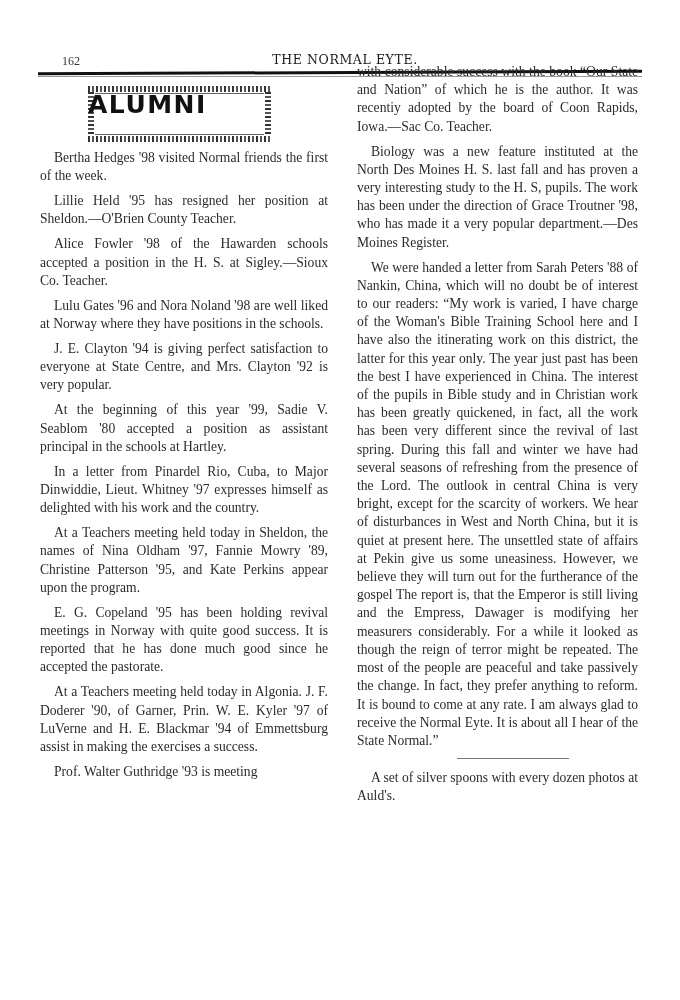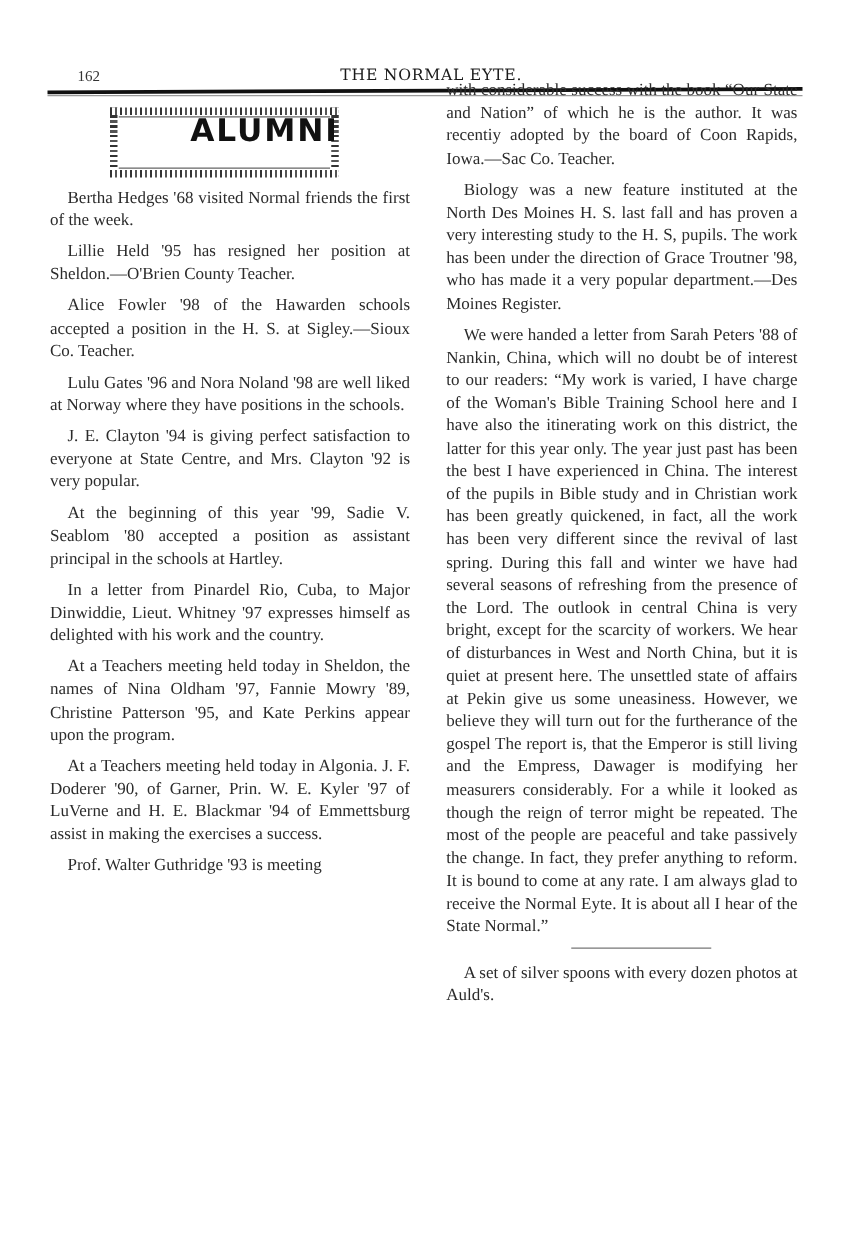--- a/index.html
+++ b/index.html
@@ -107,21 +107,21 @@
     position: absolute;
     left: 7px; right: 7px; top: 7px; bottom: 7px;
     background: #fff;
     border-top: 1px solid #666;
     border-bottom: 1px solid #666;
   }
   .alumni-title {
     position: absolute;
     left: 0; right: 0;
     top: 10px;
-    text-align: right;
+    text-align: left;
     font-family: "DejaVu Sans", sans-serif;
     font-weight: bold;
     font-size: 25px;
     letter-spacing: 1.5px;
     color: #111;
   }
   .separator {
     width: 112px;
     height: 1px;
     background: #777;
@@ -137,28 +137,29 @@
 </div>
 <div class="rule-thick"></div>
 <div class="rule-thin"></div>
 
 <div class="column col-left">
   <div class="alumni-banner">
     <div class="alumni-border"></div>
     <div class="alumni-inner"></div>
     <div class="alumni-title">ALUMNI</div>
   </div>
-  <p>Bertha Hedges '68 visited Normal friends the first of the week.</p>
+  <p>Bertha Hedges '98 visited Normal friends the first of the week.</p>
   <p>Lillie Held '95 has resigned her position at Sheldon.—O'Brien County Teacher.</p>
   <p>Alice Fowler '98 of the Hawarden schools accepted a position in the H. S. at Sigley.—Sioux Co. Teacher.</p>
   <p>Lulu Gates '96 and Nora Noland '98 are well liked at Norway where they have positions in the schools.</p>
   <p>J. E. Clayton '94 is giving perfect satisfaction to everyone at State Centre, and Mrs. Clayton '92 is very popular.</p>
   <p>At the beginning of this year '99, Sadie V. Seablom '80 accepted a position as assistant principal in the schools at Hartley.</p>
   <p>In a letter from Pinardel Rio, Cuba, to Major Dinwiddie, Lieut. Whitney '97 expresses himself as delighted with his work and the country.</p>
   <p>At a Teachers meeting held today in Sheldon, the names of Nina Oldham '97, Fannie Mowry '89, Christine Patterson '95, and Kate Perkins appear upon the program.</p>
+  <p>E. G. Copeland '95 has been holding revival meetings in Norway with quite good success. It is reported that he has done much good since he accepted the pastorate.</p>
   <p>At a Teachers meeting held today in Algonia. J. F. Doderer '90, of Garner, Prin. W. E. Kyler '97 of LuVerne and H. E. Blackmar '94 of Emmettsburg assist in making the exercises a success.</p>
   <p>Prof. Walter Guthridge '93 is meeting</p>
 </div>
 
 <div class="column col-right">
   <p class="no-indent">with considerable success with the book “Our State and Nation” of which he is the author. It was recentiy adopted by the board of Coon Rapids, Iowa.—Sac Co. Teacher.</p>
   <p>Biology was a new feature instituted at the North Des Moines H. S. last fall and has proven a very interesting study to the H. S, pupils. The work has been under the direction of Grace Troutner '98, who has made it a very popular department.—Des Moines Register.</p>
   <p>We were handed a letter from Sarah Peters '88 of Nankin, China, which will no doubt be of interest to our readers: “My work is varied, I have charge of the Woman's Bible Training School here and I have also the itinerating work on this district, the latter for this year only. The year just past has been the best I have experienced in China. The interest of the pupils in Bible study and in Christian work has been greatly quickened, in fact, all the work has been very different since the revival of last spring. During this fall and winter we have had several seasons of refreshing from the presence of the Lord. The outlook in central China is very bright, except for the scarcity of workers. We hear of disturbances in West and North China, but it is quiet at present here. The unsettled state of affairs at Pekin give us some uneasiness. However, we believe they will turn out for the furtherance of the gospel The report is, that the Emperor is still living and the Empress, Dawager is modifying her measurers considerably. For a while it looked as though the reign of terror might be repeated. The most of the people are peaceful and take passively the change. In fact, they prefer anything to reform. It is bound to come at any rate. I am always glad to receive the Normal Eyte. It is about all I hear of the State Normal.”</p>
   <div class="separator"></div>
   <p>A set of silver spoons with every dozen photos at Auld's.</p>

